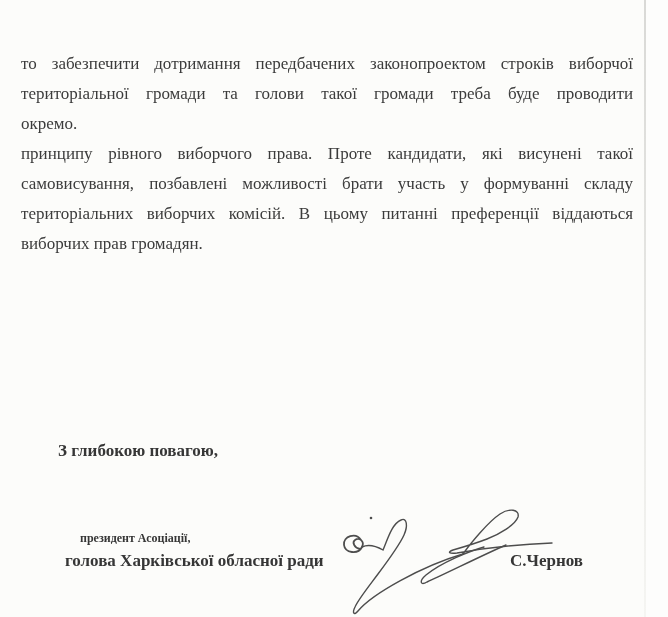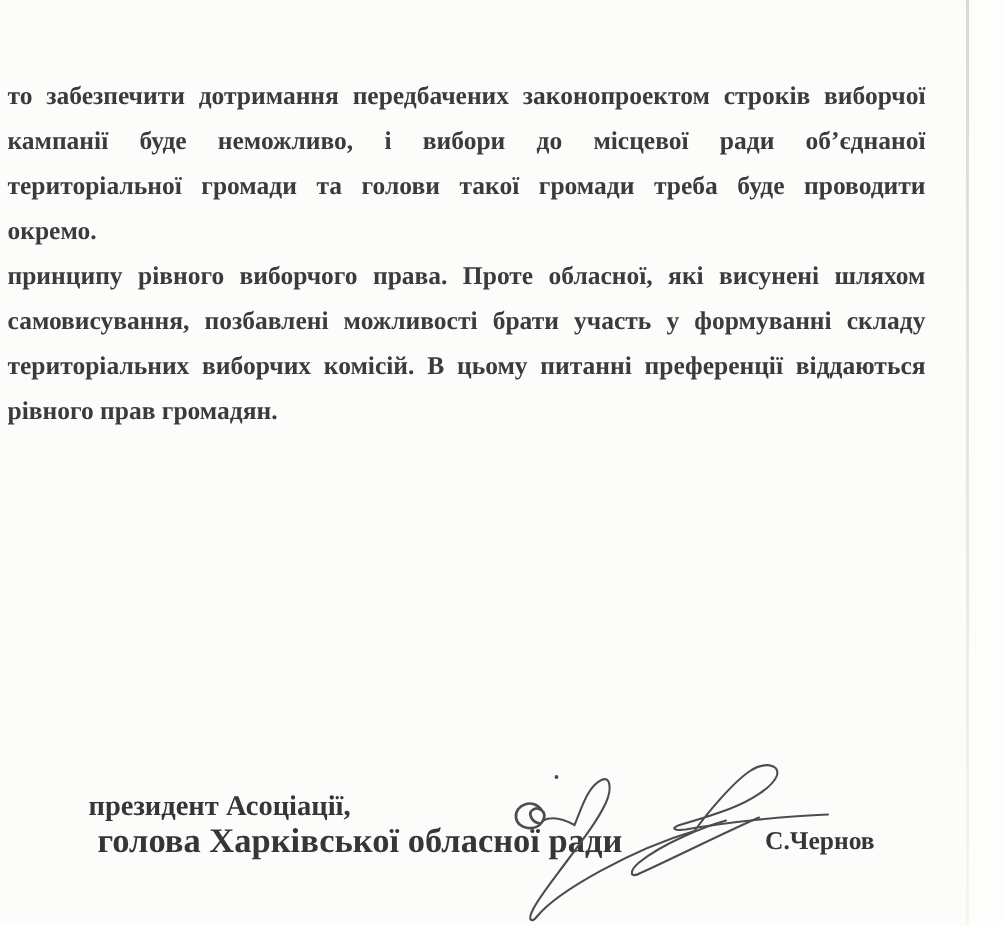--- a/index.html
+++ b/index.html
@@ -16,43 +16,43 @@
   .scan-line {
     position: absolute; left: 644px; top: 0; width: 2px; height: 617px;
     background: linear-gradient(to bottom, #d9d9d6, #e7e7e4 55%, #f5f5f2);
   }
   .right-strip {
     position: absolute; left: 646px; top: 0; width: 22px; height: 617px;
     background: #fdfdfc;
   }
 
   .body-text {
-    position: absolute; left: 5px; top: 49px; width: 612px;
-    color: #3b3b3b; font-size: 17px; font-weight: bold;
+    position: absolute; left: 21px; top: 49px; width: 612px;
+    color: #3b3b3b; font-size: 17px;
   }
   .para { margin: 0; }
   .line {
     height: 30px; line-height: 30px;
     text-align: justify; text-align-last: justify;
     overflow: hidden;
   }
   .line.last { text-align-last: left; }
   .line.indent { text-indent: 40px; }
 
   .closing {
     position: absolute; left: 58px; top: 441px;
     font-weight: bold; font-size: 17px; color: #363636; line-height: 20px;
   }
   .sign-title-1 {
-    position: absolute; left: 59px; top: 528px;
-    font-weight: bold; font-size: 19px; color: #363636; line-height: 20px;
+    position: absolute; left: 80px; top: 528px;
+    font-weight: bold; font-size: 12px; color: #363636; line-height: 20px;
   }
   .sign-title-2 {
     position: absolute; left: 65px; top: 551px;
-    font-weight: bold; font-size: 23px; color: #363636; line-height: 20px;
+    font-weight: bold; font-size: 17px; color: #363636; line-height: 20px;
   }
   .sign-name {
     position: absolute; left: 510px; top: 551px;
     font-weight: bold; font-size: 17px; color: #363636; line-height: 20px; text-align: center;
   }
   .signature {
     position: absolute; left: 330px; top: 494px; width: 235px; height: 123px;
   }
   .signature svg { display: block; width: 235px; height: 123px; }
 </style>
@@ -60,32 +60,32 @@
 <body>
 
 <div class="page">
 
   <div class="right-strip"></div>
   <div class="scan-line"></div>
 
   <div class="body-text">
     <div class="para">
         <div class="line">то забезпечити дотримання передбачених законопроектом строків виборчої</div>
-        <div class="line">кампанії буде неможливо, і вибори до місцевої ради об’єднаної</div>
         <div class="line">територіальної громади та голови такої громади треба буде проводити</div>
         <div class="line last">окремо.</div>
       </div>
     <div class="para">
-        <div class="line">принципу рівного виборчого права. Проте обласної, які висунені шляхом</div>
+        <div class="line">принципу рівного виборчого права. Проте кандидати, які висунені такої</div>
         <div class="line">самовисування, позбавлені можливості брати участь у формуванні складу</div>
         <div class="line">територіальних виборчих комісій. В цьому питанні преференції віддаються</div>
-        <div class="line last">рівного прав громадян.</div>
+        <div class="line last">виборчих прав громадян.</div>
       </div>
   </div>
 
+  <div class="closing">З глибокою повагою,</div>
 
   <div class="sign-title-1">президент Асоціації,</div>
 
   <div class="sign-title-2">голова Харківської обласної ради</div>
 
   <div class="signature">
     <svg viewBox="0 0 235 123" xmlns="http://www.w3.org/2000/svg">
       <g fill="none" stroke="#4d4d4d" stroke-width="1.4" stroke-linecap="round">
 
         <circle cx="41" cy="24" r="1.3" fill="#4d4d4d" stroke="none"></circle>

